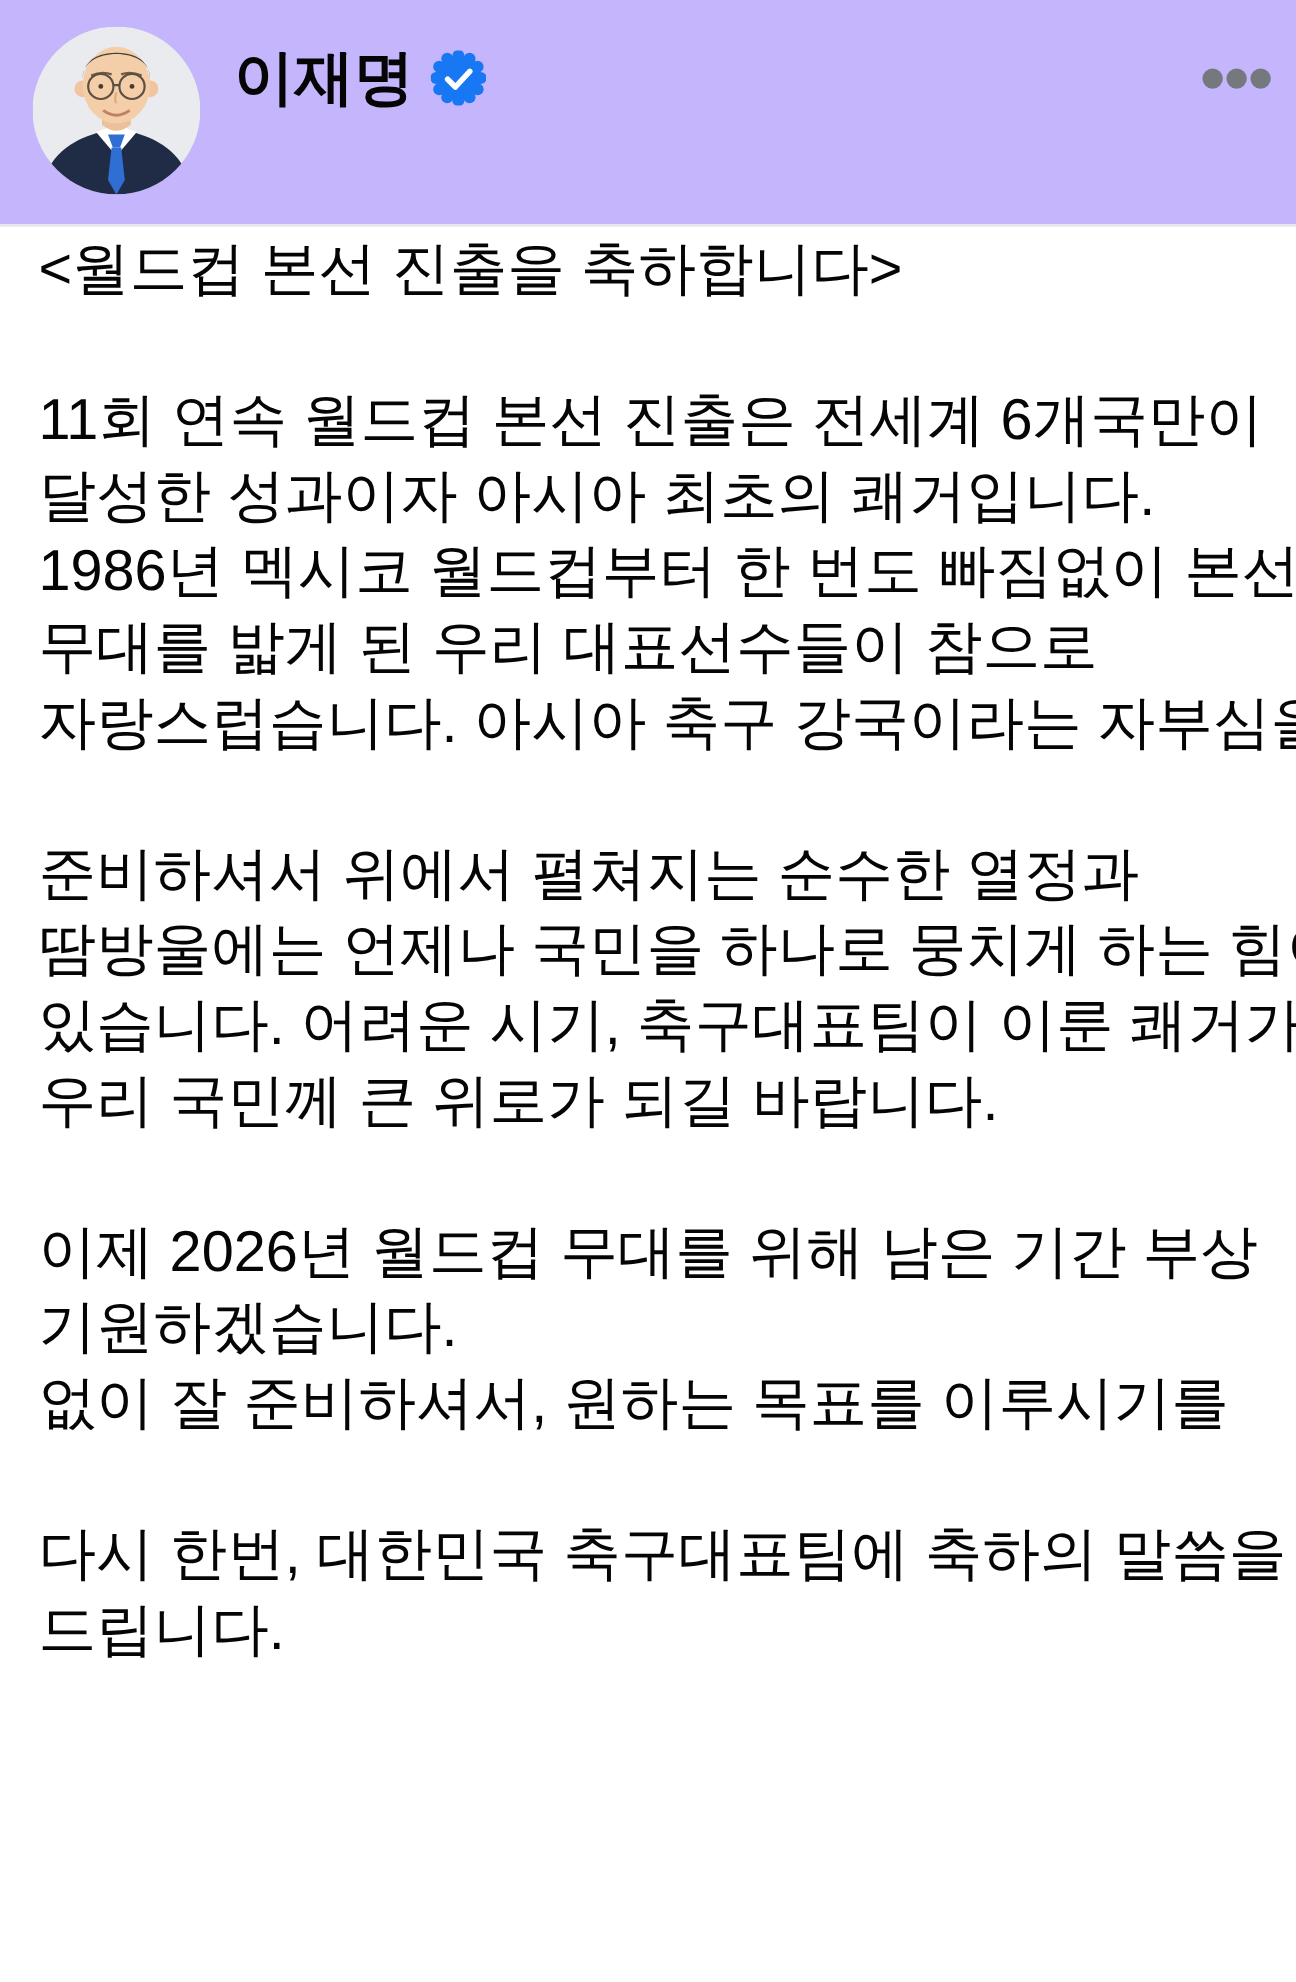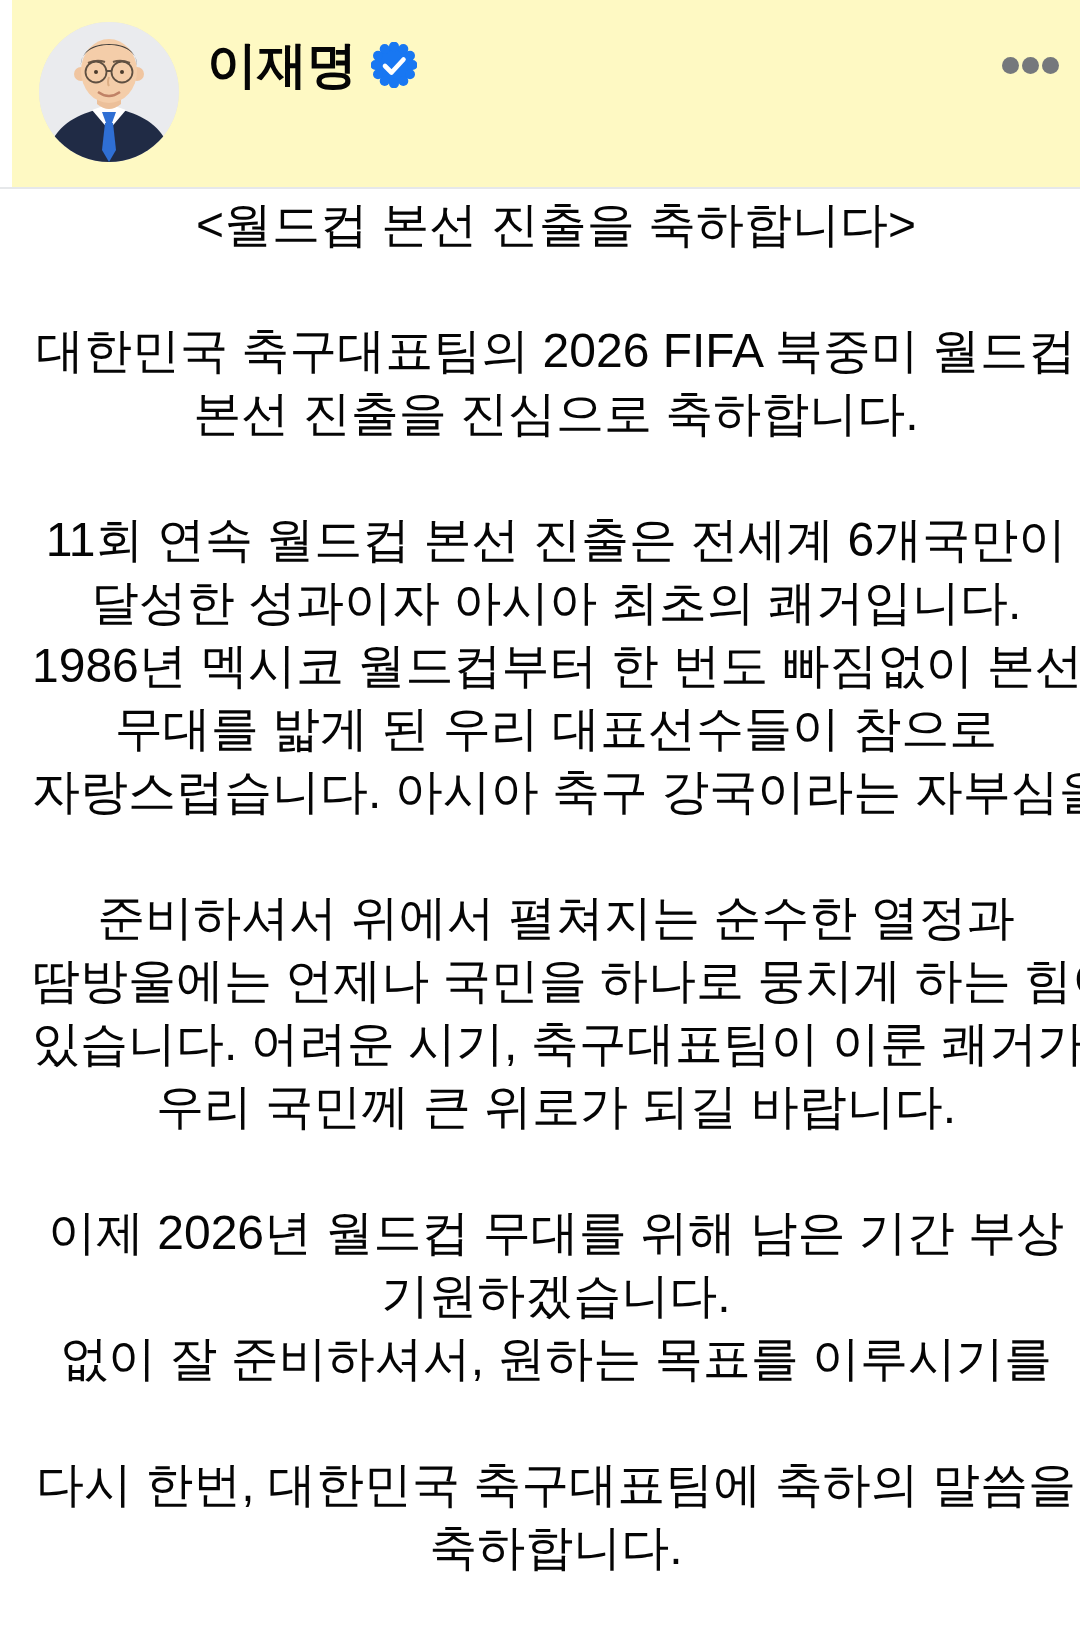--- a/index.html
+++ b/index.html
@@ -6,21 +6,21 @@
   .page {
     position: relative;
     width: 1080px;
     height: 1652px;
     background: var(--bg, #ffffff);
     font-family: "Liberation Sans", sans-serif;
     overflow: hidden;
   }
 
   
-  .header { position: absolute; top: 0; left: 12px; right: 0; height: 187px; background: #fef9c3; }
+  .header { position: absolute; top: 0; left: 0; right: 0; height: 187px; background: #c4b5fd; }
   .avatar {
     position: absolute; left: 27px; top: 22px;
     width: 140px; height: 140px; border-radius: 50%;
     overflow: hidden; box-shadow: inset 0 0 0 1px rgba(0,0,0,0.06);
     cursor: pointer;
   }
   .avatar svg { display: block; width: 140px; height: 140px; }
 
   .head-info { position: absolute; left: 195px; top: 36px; }
   .name-row { display: flex; align-items: center; height: 58px; }
@@ -46,21 +46,21 @@
     position: absolute; top: 187px; left: 0; right: 0; height: 2px;
     background: var(--divider, #e6e8ea);
   }
 
   
   .body-text { position: absolute; top: 193px; left: 32px; right: 0; }
   .paragraph + .paragraph { margin-top: 63px; }
   .line {
     height: 63px; line-height: 63px;
     font-size: 48px; color: var(--text-primary, #050505);
-    white-space: nowrap; letter-spacing: 0; text-align: center;
+    white-space: nowrap; letter-spacing: 0;
   }
 </style>
 </head>
 <body>
 
 <div class="page" style="--bg: #ffffff; --text-primary: #050505; --text-secondary: #65676B; --divider: #e6e8ea; --icon-gray-dark: #75787c;">
 
   <header class="header">
 
     <div class="avatar">
@@ -129,40 +129,36 @@
     </div>
   </header>
 
   <div class="divider"></div>
 
   <main class="body-text" id="post-body">
       <div class="paragraph">
         <div class="line">&lt;월드컵 본선 진출을 축하합니다&gt;</div>
       </div>
       <div class="paragraph">
-        <div class="line">대한민국 축구대표팀의 2026 FIFA 북중미 월드컵</div>
-        <div class="line">본선 진출을 진심으로 축하합니다.</div>
-      </div>
-      <div class="paragraph">
         <div class="line">11회 연속 월드컵 본선 진출은 전세계 6개국만이</div>
         <div class="line">달성한 성과이자 아시아 최초의 쾌거입니다.</div>
         <div class="line">1986년 멕시코 월드컵부터 한 번도 빠짐없이 본선</div>
         <div class="line">무대를 밟게 된 우리 대표선수들이 참으로</div>
         <div class="line">자랑스럽습니다. 아시아 축구 강국이라는 자부심을</div>
       </div>
       <div class="paragraph">
         <div class="line">준비하셔서 위에서 펼쳐지는 순수한 열정과</div>
         <div class="line">땀방울에는 언제나 국민을 하나로 뭉치게 하는 힘이</div>
         <div class="line">있습니다. 어려운 시기, 축구대표팀이 이룬 쾌거가</div>
         <div class="line">우리 국민께 큰 위로가 되길 바랍니다.</div>
       </div>
       <div class="paragraph">
         <div class="line">이제 2026년 월드컵 무대를 위해 남은 기간 부상</div>
         <div class="line">기원하겠습니다.</div>
         <div class="line">없이 잘 준비하셔서, 원하는 목표를 이루시기를</div>
       </div>
       <div class="paragraph">
         <div class="line">다시 한번, 대한민국 축구대표팀에 축하의 말씀을</div>
-        <div class="line">축하합니다.</div>
+        <div class="line">드립니다.</div>
       </div>
     </main>
 
 </div>
 
 </body></html>

